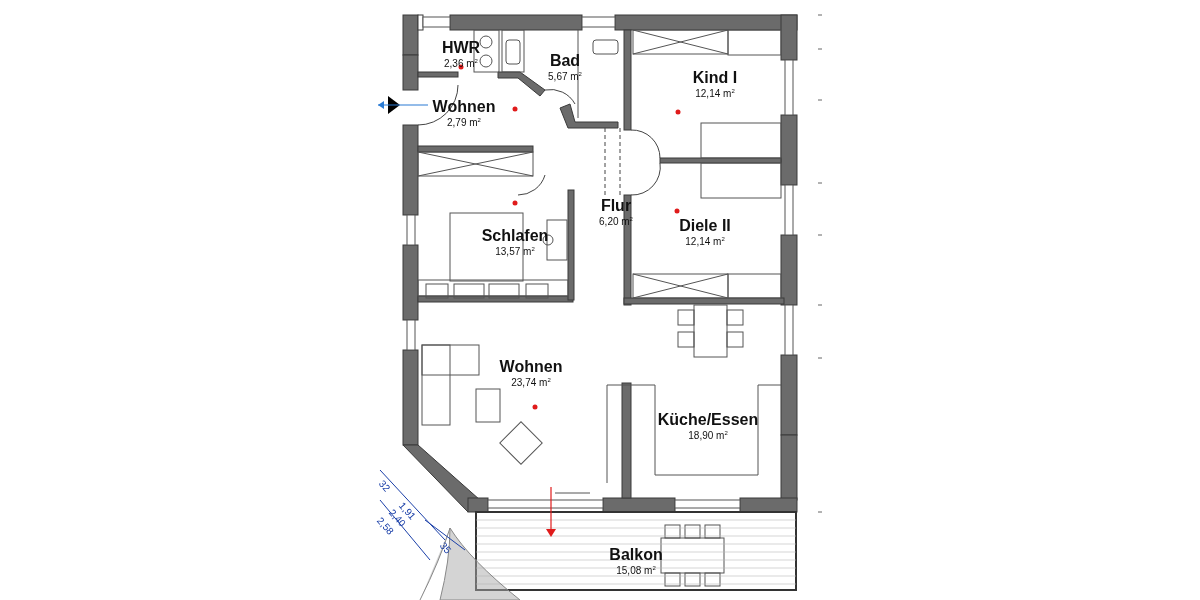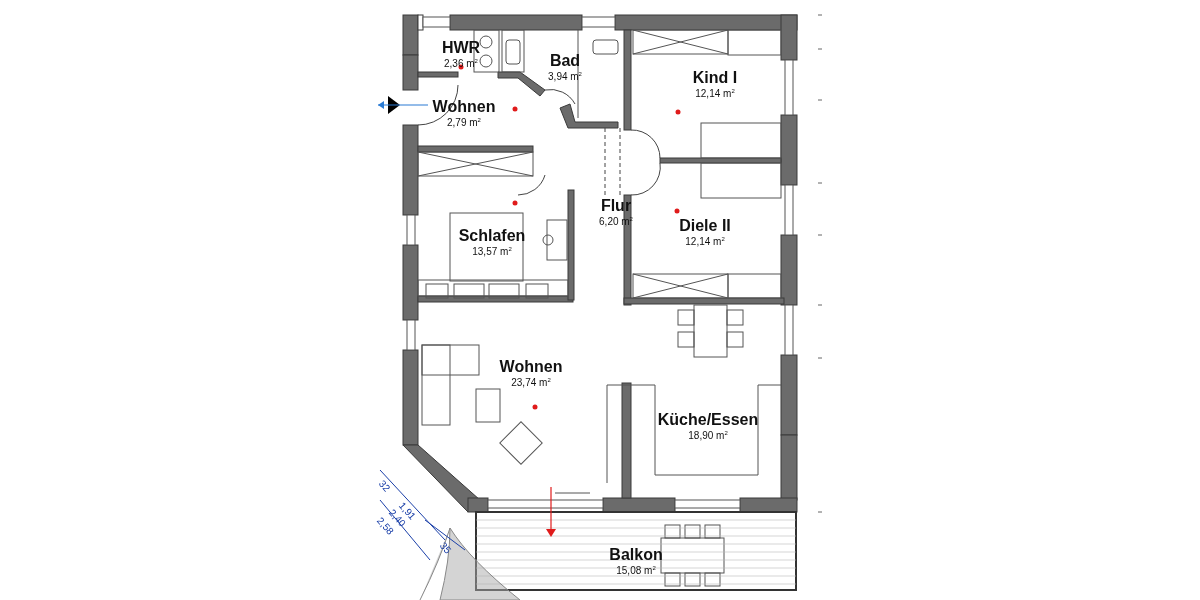--- a/index.html
+++ b/index.html
@@ -181,39 +181,39 @@
       <line x1="818" y1="512" x2="822" y2="512"></line>
   </g>
 </svg>
 
 <div class="room-label" style="left:461px;top:38px;">
   <span class="room-name">HWR</span>
   <span class="room-area"><span>2,36</span> m<sup>2</sup></span>
 </div>
 <div class="room-label" style="left:565px;top:51px;">
   <span class="room-name">Bad</span>
-  <span class="room-area"><span>3,94</span> m<sup>2</sup></span>
+  <span class="room-area"><span>5,67</span> m<sup>2</sup></span>
 </div>
 <div class="room-label" style="left:464px;top:97px;">
   <span class="room-name">Wohnen</span>
   <span class="room-area"><span>2,79</span> m<sup>2</sup></span>
 </div>
 <div class="room-label" style="left:715px;top:68px;">
   <span class="room-name">Kind I</span>
   <span class="room-area"><span>12,14</span> m<sup>2</sup></span>
 </div>
 <div class="room-label" style="left:616px;top:152px;margin-top:44px;">
   <span class="room-name">Flur</span>
   <span class="room-area"><span>6,20</span> m<sup>2</sup></span>
 </div>
 <div class="room-label" style="left:705px;top:216px;">
   <span class="room-name">Diele II</span>
   <span class="room-area"><span>12,14</span> m<sup>2</sup></span>
 </div>
-<div class="room-label" style="left:492px;top:226px;">
+<div class="room-label" style="left:515px;top:226px;">
   <span class="room-name">Schlafen</span>
   <span class="room-area"><span>13,57</span> m<sup>2</sup></span>
 </div>
 <div class="room-label" style="left:531px;top:326px;margin-top:31px;">
   <span class="room-name">Wohnen</span>
   <span class="room-area"><span>23,74</span> m<sup>2</sup></span>
 </div>
 <div class="room-label" style="left:708px;top:410px;">
   <span class="room-name">Küche/Essen</span>
   <span class="room-area"><span>18,90</span> m<sup>2</sup></span>

